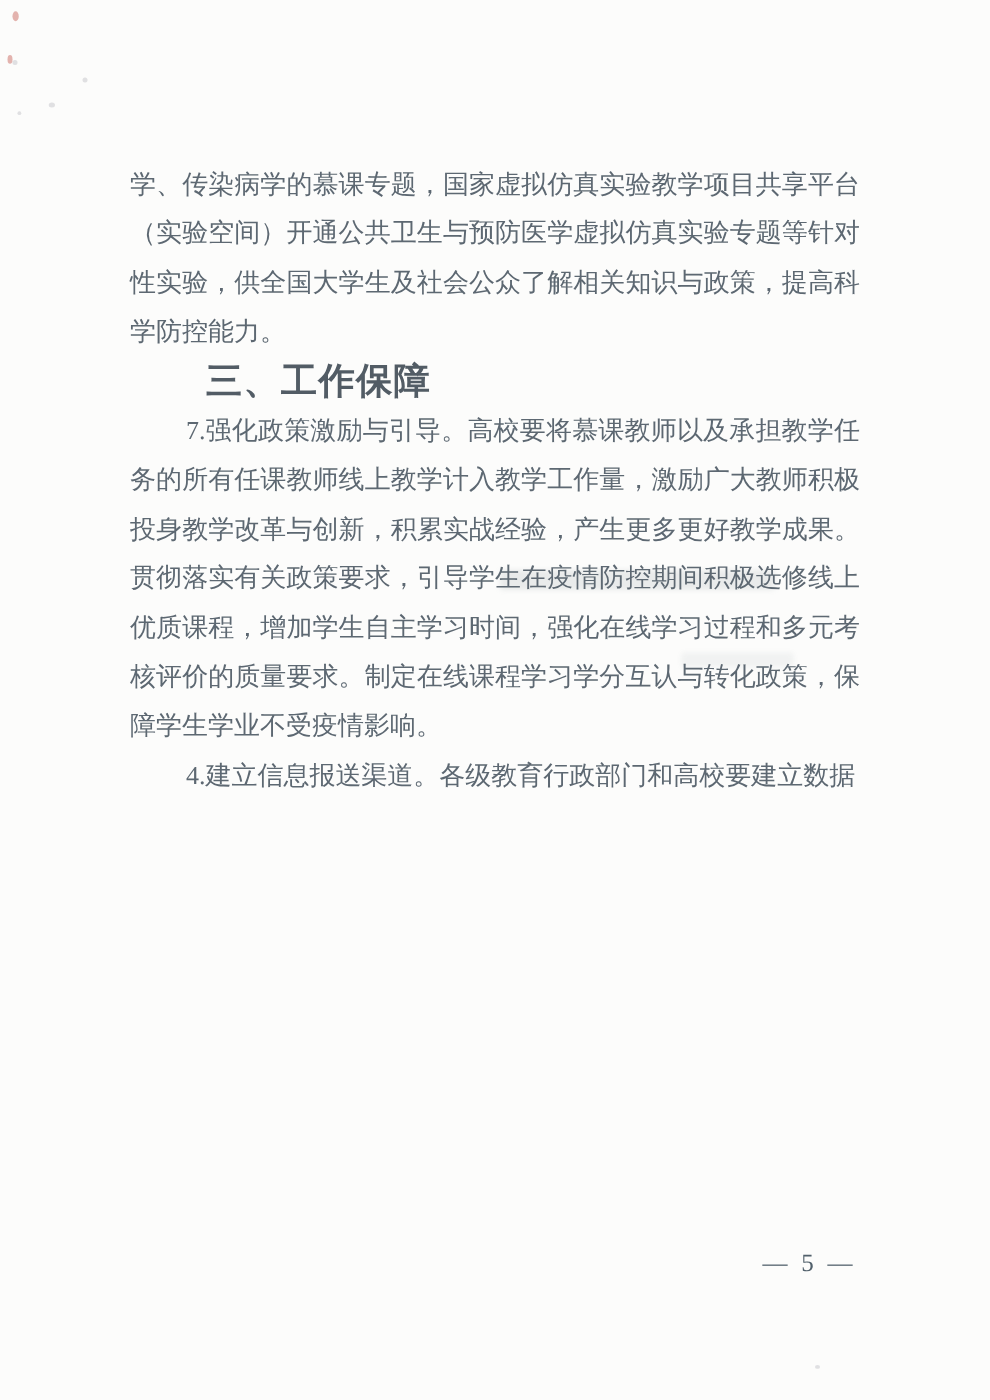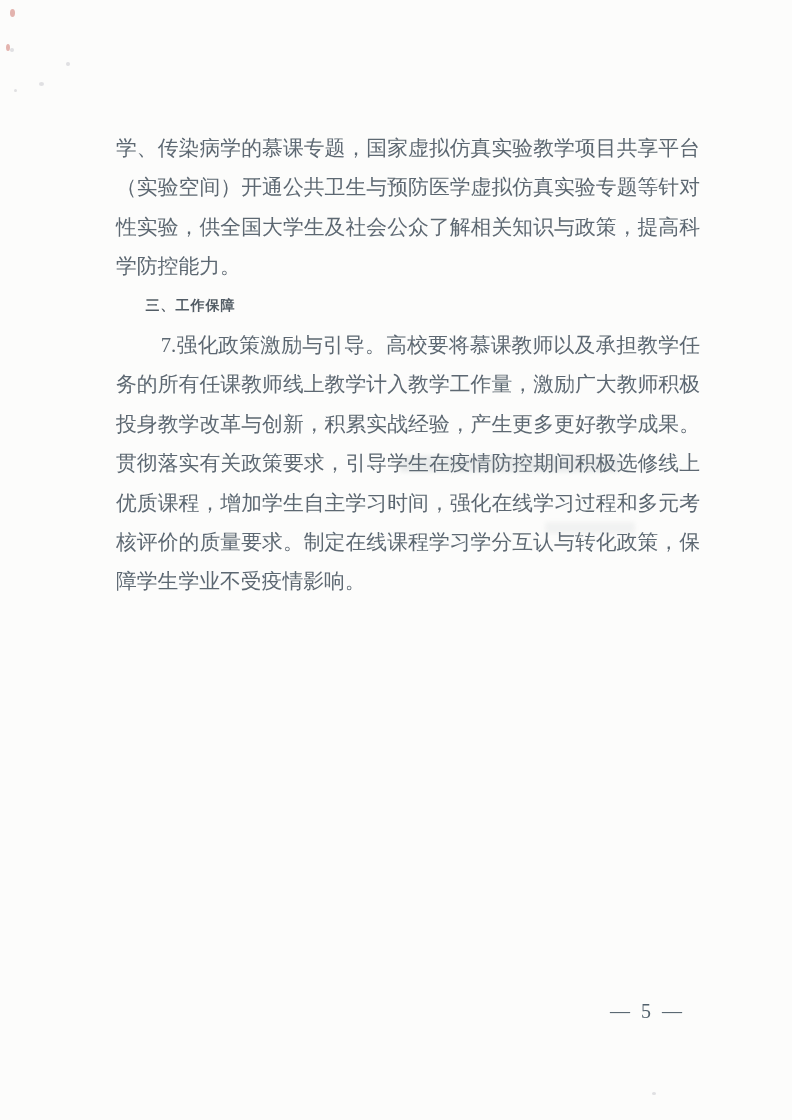--- a/index.html
+++ b/index.html
@@ -14,41 +14,41 @@
     overflow: hidden;
     font-family: "Liberation Serif", "DejaVu Serif", serif;
   }
   .scan-page {
     position: absolute;
     inset: 0;
   }
   
   .text-block {
     position: absolute;
-    left: 116px;
+    left: 104px;
     top: 128px;
     width: 584px;
     font-size: 20.8px;
     line-height: 39.4px;
     color: var(--ink, #5d6872);
     text-align: justify;
     text-justify: inter-ideograph;
   }
   .text-block p {
     margin: 0;
   }
   p.para-continuation {
     text-indent: 0;
   }
   p.para-body {
     text-indent: 2.15em;
   }
   h3.section-heading {
     margin: 0;
-    font-size: 14px;
+    font-size: 29px;
     line-height: 39.4px;
     font-weight: 700;
     color: var(--heading-ink, #525c65);
     text-indent: 2.1em;
     font-family: "Liberation Sans", "DejaVu Sans", sans-serif;
     letter-spacing: 1px;
   }
   .page-number {
     position: absolute;
     left: 610px;
@@ -94,18 +94,19 @@
   <div class="text-block">
 
     <p class="para-continuation">学、传染病学的慕课专题，国家虚拟仿真实验教学项目共享平台（实验空间）开通公共卫生与预防医学虚拟仿真实验专题等针对性实验，供全国大学生及社会公众了解相关知识与政策，提高科学防控能力。</p>
 
     <h3 class="section-heading">三、工作保障</h3>
 
 
     <p class="para-body">7.强化政策激励与引导。高校要将慕课教师以及承担教学任务的所有任课教师线上教学计入教学工作量，激励广大教师积极投身教学改革与创新，积累实战经验，产生更多更好教学成果。贯彻落实有关政策要求，引导学生在疫情防控期间积极选修线上优质课程，增加学生自主学习时间，强化在线学习过程和多元考核评价的质量要求。制定在线课程学习学分互认与转化政策，保障学生学业不受疫情影响。</p>
 
 
+    <p class="para-body">4.建立信息报送渠道。各级教育行政部门和高校要建立数据</p>
 
   </div>
 
   <div class="page-number">— 5 —</div>
 
 </div>
 
 </body></html>

